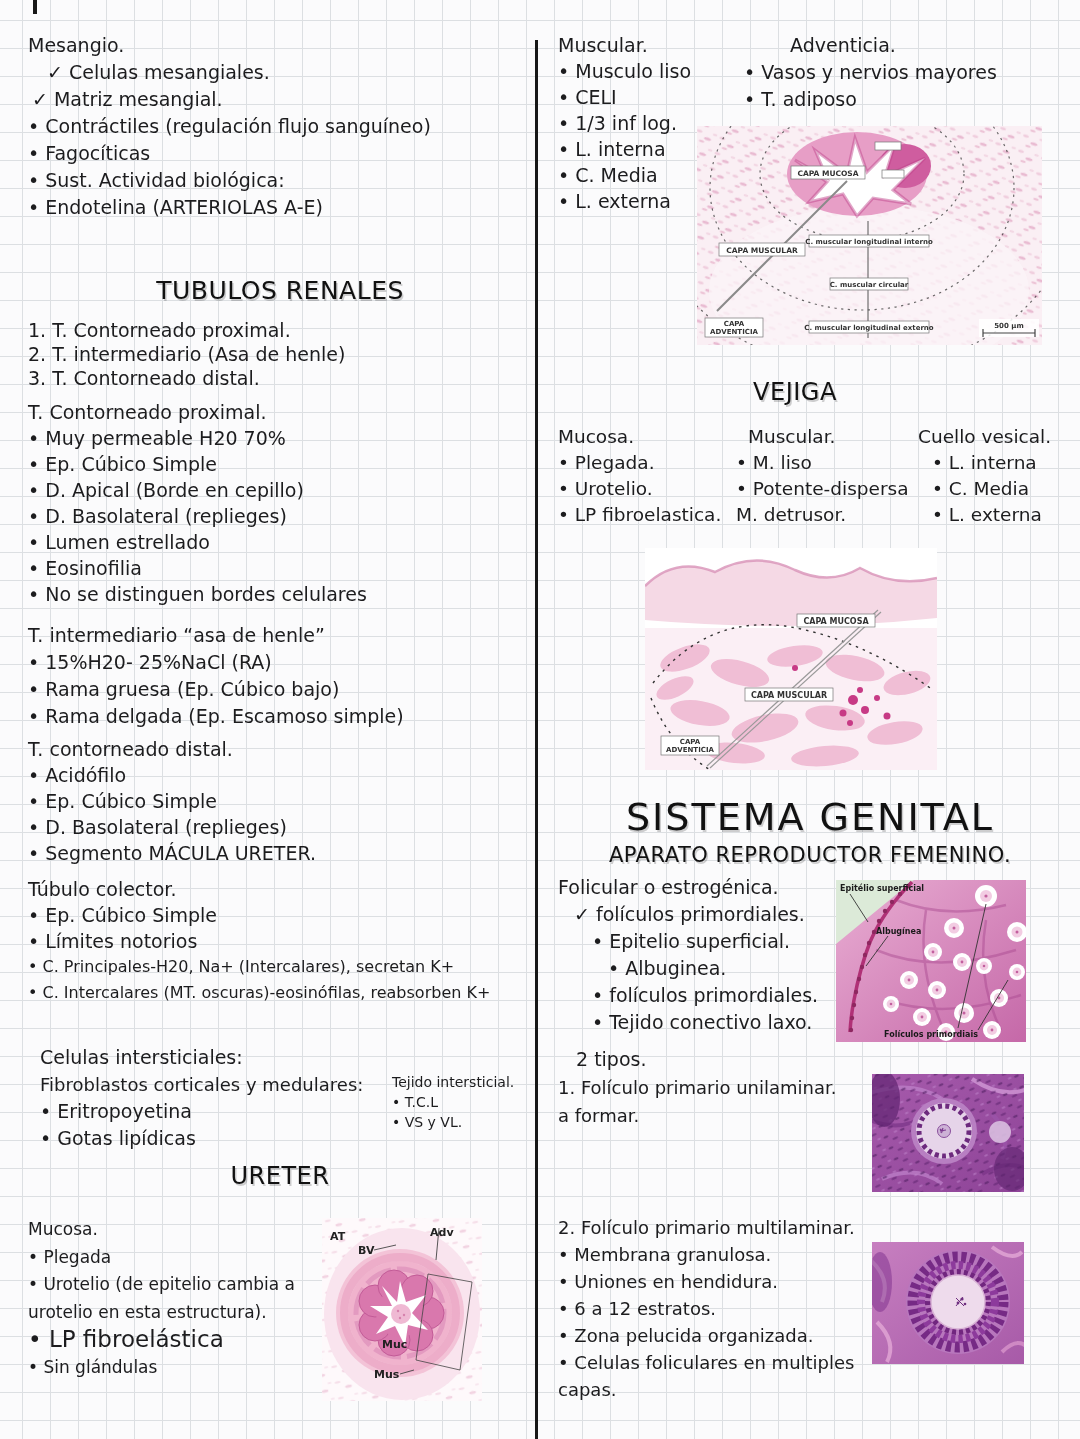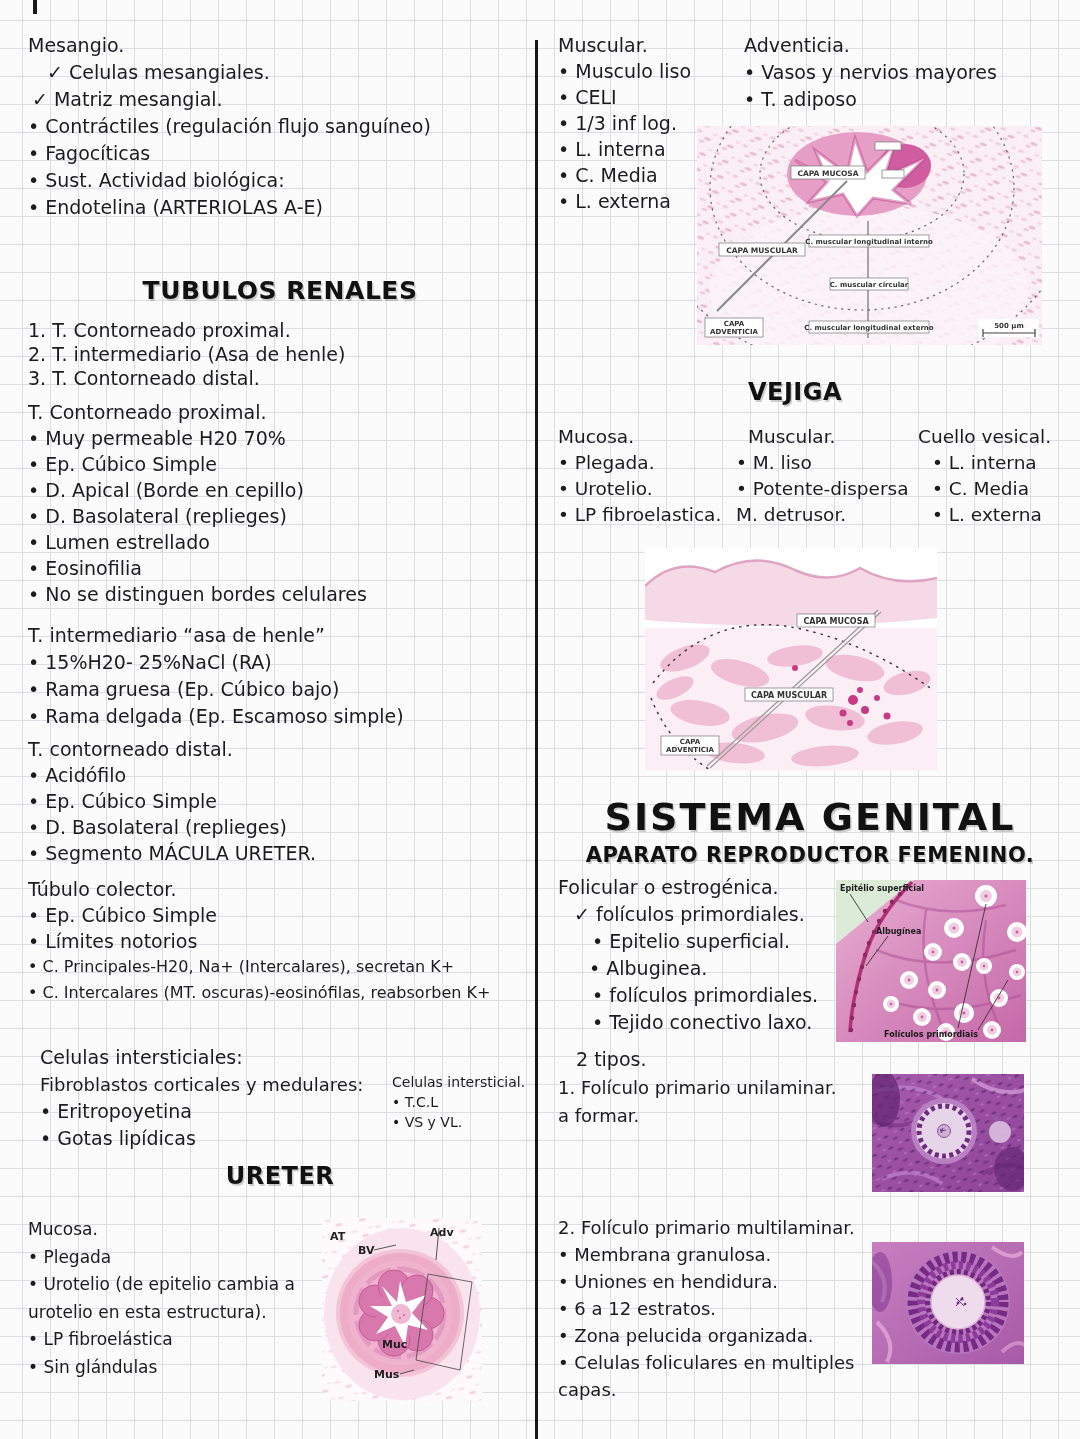--- a/index.html
+++ b/index.html
@@ -7,21 +7,21 @@
     width:1080px;height:1439px;position:relative;overflow:hidden;
     font-family:"DejaVu Sans",sans-serif;color:#1c1c1e;
     background-color:#fbfbfc;
     background-image:linear-gradient(#dcdfe2 1px,transparent 1px),
                      linear-gradient(90deg,#dcdfe2 1px,transparent 1px);
     background-size:28px 28px;background-position:-6px -8px;
   }
   .sec{position:absolute}
   .ln{font-size:19px;line-height:27px;white-space:pre}
   .ln-sm{font-size:16px}
-  .hd{position:absolute;font-weight:700;color:#111;text-align:center;letter-spacing:.5px;
+  .hd{position:absolute;font-weight:400;color:#111;text-align:center;letter-spacing:.5px;
       text-shadow:1.5px 1.5px 0 rgba(0,0,0,.18)}
   .note{font-size:14px;line-height:20px;white-space:pre}
   .divider{position:absolute;background:#181818}
   svg text{font-family:"DejaVu Sans",sans-serif}
   .lblbox{fill:#ffffff;stroke:#777;stroke-width:.7}
   .lbltx{fill:#333;font-weight:bold}
 </style>
 </head>
 <body>
 
@@ -81,48 +81,48 @@
 </div>
 
 <div class="sec" style="left:40px;top:1044px">
   <div class="ln">Celulas intersticiales:</div>
   <div class="ln" style="font-size:18px">Fibroblastos corticales y medulares:</div>
   <div class="ln">• Eritropoyetina</div>
   <div class="ln">• Gotas lipídicas</div>
 </div>
 
 <div class="sec" style="left:392px;top:1072px">
-  <div class="note">Celulas intersticial.</div>
+  <div class="note">Tejido intersticial.</div>
   <div class="note">• T.C.L</div>
   <div class="note">• VS y VL.</div>
 </div>
 
 <div class="hd" style="left:0;top:1162px;width:560px;font-size:24px">URETER</div>
 
 <div class="sec" style="left:28px;top:1216px">
   <div class="ln" style="font-size:17px;line-height:27.5px">Mucosa.</div>
   <div class="ln" style="font-size:17px;line-height:27.5px">• Plegada</div>
   <div class="ln" style="font-size:17px;line-height:27.5px">• Urotelio (de epitelio cambia a</div>
   <div class="ln" style="font-size:17px;line-height:27.5px">urotelio en esta estructura).</div>
-  <div class="ln" style="font-size:17px;line-height:27.5px">• LP fibroelástica</div>
+  <div class="ln" style="font-size:23px;line-height:27.5px">• LP fibroelástica</div>
   <div class="ln" style="font-size:17px;line-height:27.5px">• Sin glándulas</div>
 </div>
 
 <div class="sec" style="left:558px;top:32px">
   <div class="ln" style="line-height:26px">Muscular.</div>
   <div class="ln" style="line-height:26px">• Musculo liso</div>
   <div class="ln" style="line-height:26px">• CELI</div>
   <div class="ln" style="line-height:26px">• 1/3 inf log.</div>
   <div class="ln" style="line-height:26px">• L. interna</div>
   <div class="ln" style="line-height:26px">• C. Media</div>
   <div class="ln" style="line-height:26px">• L. externa</div>
 </div>
 
 <div class="sec" style="left:744px;top:32px">
-  <div class="ln" style="">Adventicia.</div>
+  <div class="ln" style="margin-left:46px">Adventicia.</div>
   <div class="ln">• Vasos y nervios mayores</div>
   <div class="ln">• T. adiposo</div>
 </div>
 
 <svg style="position:absolute;left:697px;top:126px" width="345" height="219" viewBox="0 0 345 219">
   <defs>
     <pattern id="pA" width="24" height="16" patternUnits="userSpaceOnUse" patternTransform="rotate(18)">
       <ellipse cx="4" cy="4" rx="3" ry="1.4" fill="#ecc3d6"></ellipse>
       <ellipse cx="14" cy="9" rx="3.6" ry="1.6" fill="#e3aac6"></ellipse>
       <ellipse cx="20" cy="3" rx="2.4" ry="1.2" fill="#f0d0de"></ellipse>
@@ -236,21 +236,21 @@
   </g>
 </svg>
 
 <div class="hd" style="left:540px;top:795px;width:540px;font-size:38px;letter-spacing:2px">SISTEMA GENITAL</div>
 <div class="hd" style="left:540px;top:843px;width:540px;font-size:21px">APARATO REPRODUCTOR FEMENINO.</div>
 
 <div class="sec" style="left:558px;top:874px">
   <div class="ln">Folicular o estrogénica.</div>
   <div class="ln" style="margin-left:16px">✓ folículos primordiales.</div>
   <div class="ln" style="margin-left:34px">• Epitelio superficial.</div>
-  <div class="ln" style="margin-left:31px">• Albuginea.</div>
+  <div class="ln" style="margin-left:50px">• Albuginea.</div>
   <div class="ln" style="margin-left:34px">• folículos primordiales.</div>
   <div class="ln" style="margin-left:34px">• Tejido conectivo laxo.</div>
 </div>
 
 <svg style="position:absolute;left:836px;top:880px" width="190" height="162" viewBox="0 0 190 162">
   <defs>
     <linearGradient id="gOv" x1="0" y1="0" x2="1" y2="1">
       <stop offset="0" stop-color="#e9aed3"></stop>
         <stop offset="1" stop-color="#c568a8"></stop>
     </linearGradient>

